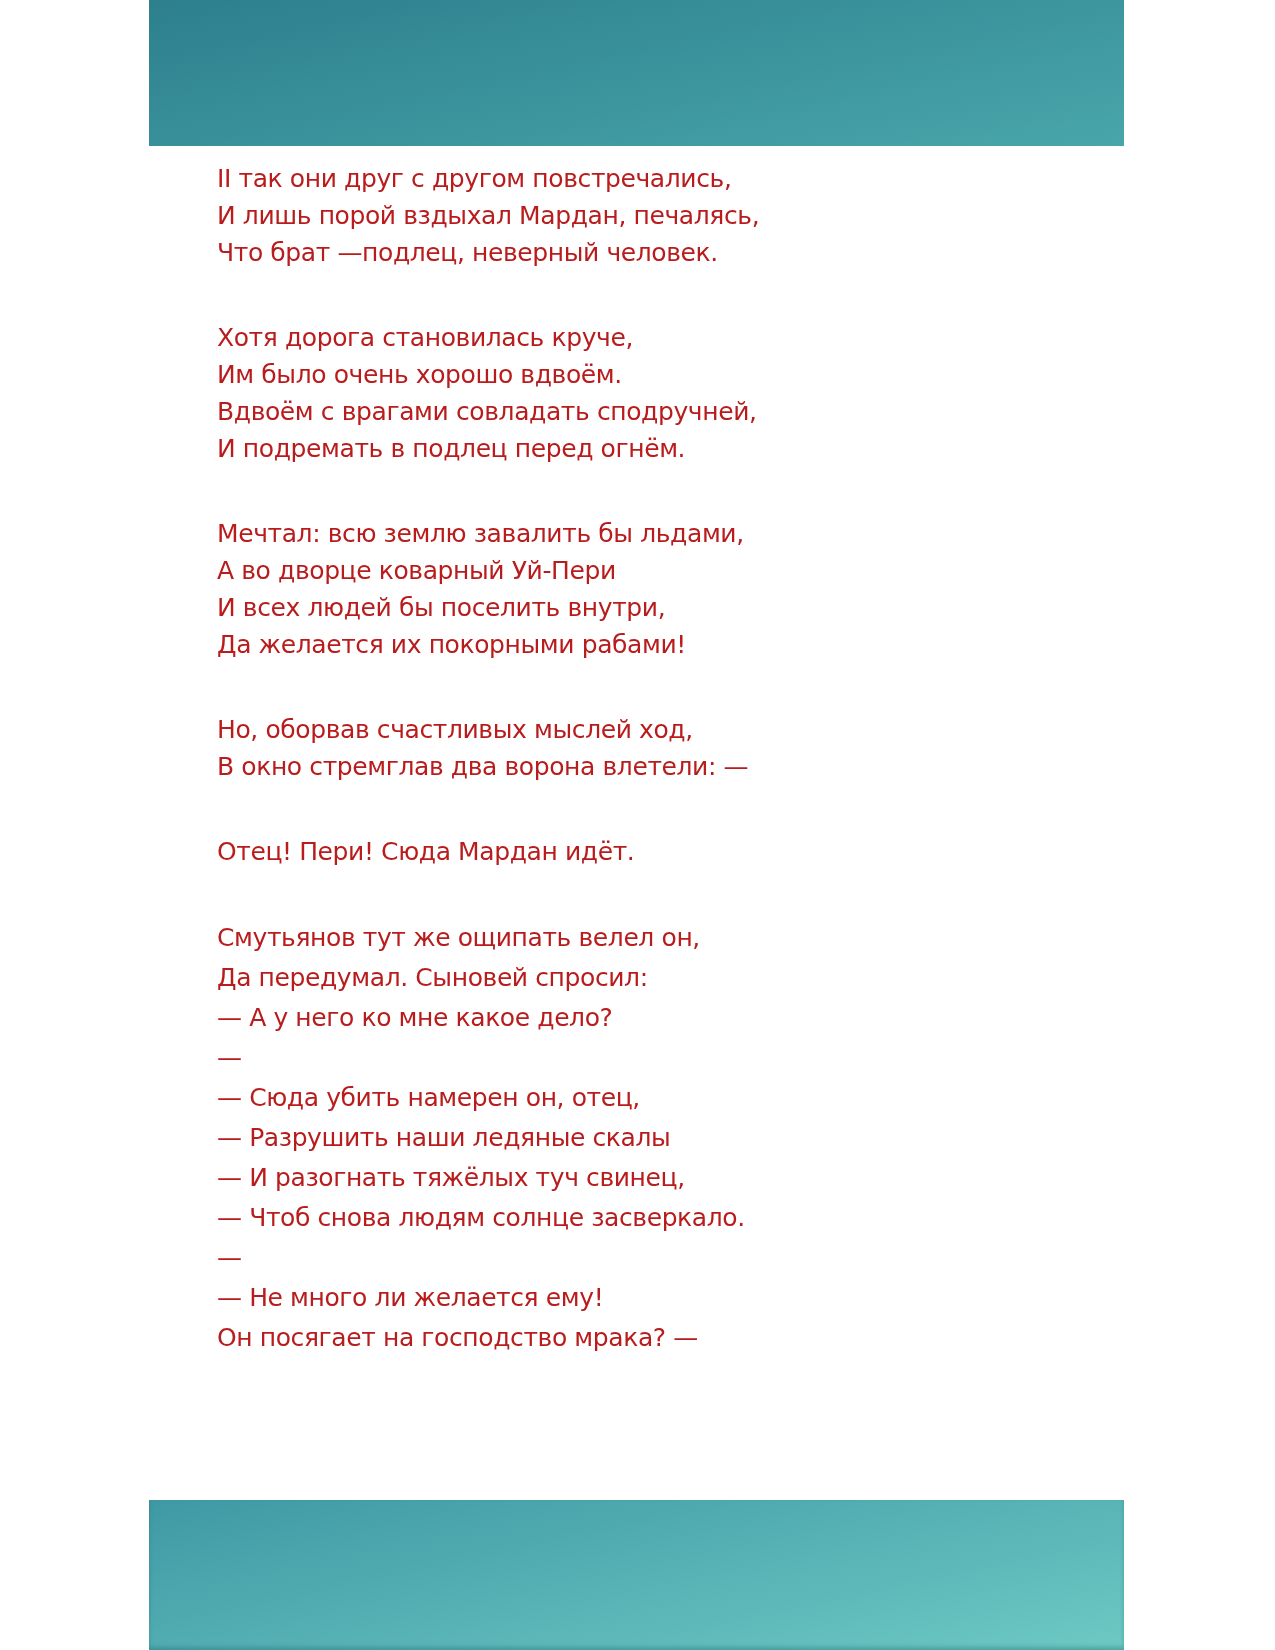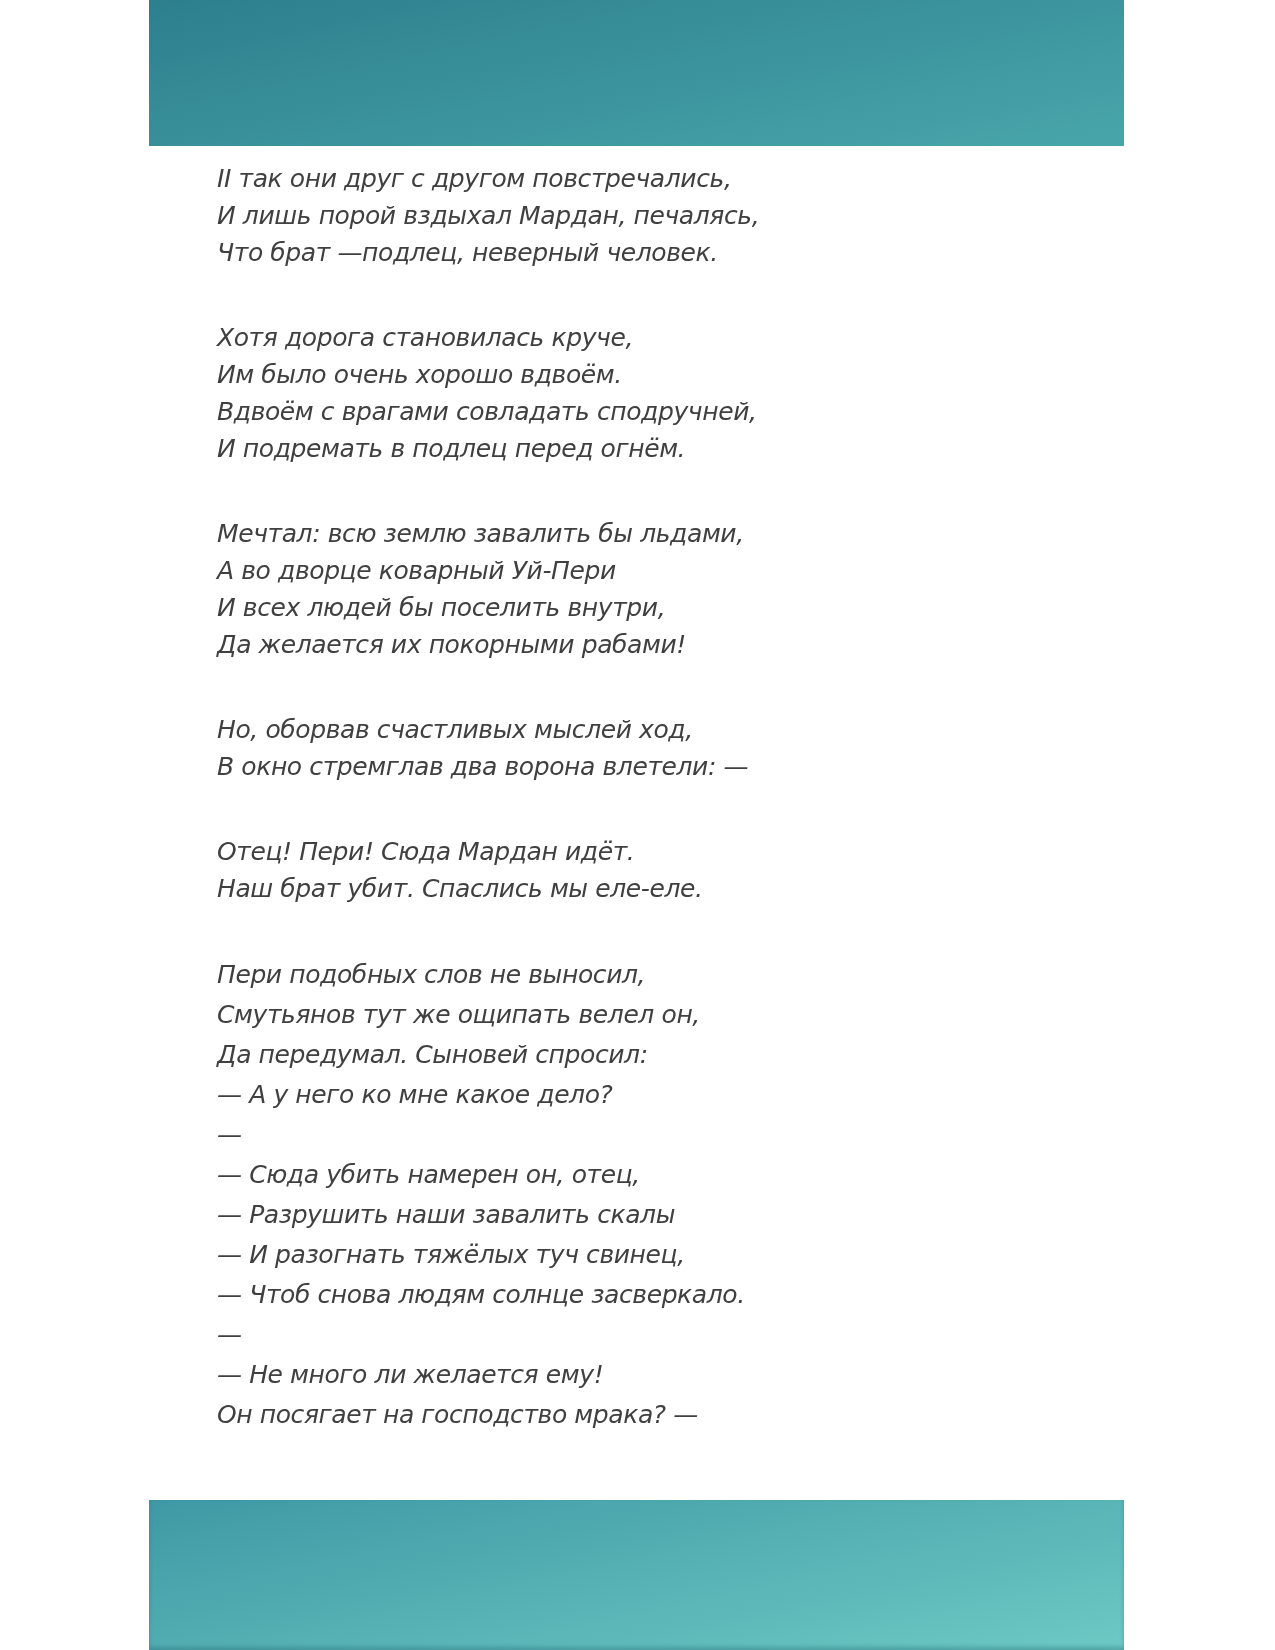--- a/index.html
+++ b/index.html
@@ -45,21 +45,21 @@
   }
   .stanza.wide .poem-line {
     line-height: 40px;
   }
 </style>
 </head>
 <body style="background: rgb(255, 255, 255);">
 
 <div class="banner banner-top" style="background: linear-gradient(168deg, rgb(45, 127, 142), rgb(72, 166, 170));"></div>
 
-<div class="poem" style="color: #404040; font-style: italic;">
+<div class="poem" style="color: #b91c1c;">
     <div class="stanza">
       <div class="poem-line">II так они друг с другом повстречались,</div>
       <div class="poem-line">И лишь порой вздыхал Мардан, печалясь,</div>
       <div class="poem-line">Что брат —подлец, неверный человек.</div>
     </div>
     <div class="stanza">
       <div class="poem-line">Хотя дорога становилась круче,</div>
       <div class="poem-line">Им было очень хорошо вдвоём.</div>
       <div class="poem-line">Вдвоём с врагами совладать сподручней,</div>
       <div class="poem-line">И подремать в подлец перед огнём.</div>
@@ -69,30 +69,28 @@
       <div class="poem-line">А во дворце коварный Уй-Пери</div>
       <div class="poem-line">И всех людей бы поселить внутри,</div>
       <div class="poem-line">Да желается их покорными рабами!</div>
     </div>
     <div class="stanza">
       <div class="poem-line">Но, оборвав счастливых мыслей ход,</div>
       <div class="poem-line">В окно стремглав два ворона влетели: —</div>
     </div>
     <div class="stanza">
       <div class="poem-line">Отец! Пери! Сюда Мардан идёт.</div>
-      <div class="poem-line">Наш брат убит. Спаслись мы еле-еле.</div>
     </div>
     <div class="stanza wide">
-      <div class="poem-line">Пери подобных слов не выносил,</div>
       <div class="poem-line">Смутьянов тут же ощипать велел он,</div>
       <div class="poem-line">Да передумал. Сыновей спросил:</div>
       <div class="poem-line">— А у него ко мне какое дело?</div>
       <div class="poem-line">—</div>
       <div class="poem-line">— Сюда убить намерен он, отец,</div>
-      <div class="poem-line">— Разрушить наши завалить скалы</div>
+      <div class="poem-line">— Разрушить наши ледяные скалы</div>
       <div class="poem-line">— И разогнать тяжёлых туч свинец,</div>
       <div class="poem-line">— Чтоб снова людям солнце засверкало.</div>
       <div class="poem-line">—</div>
       <div class="poem-line">— Не много ли желается ему!</div>
       <div class="poem-line">Он посягает на господство мрака? —</div>
     </div>
   </div>
 
 <div class="banner banner-bottom" style="background: linear-gradient(168deg, rgb(63, 153, 165), rgb(108, 201, 195));"></div>
 

